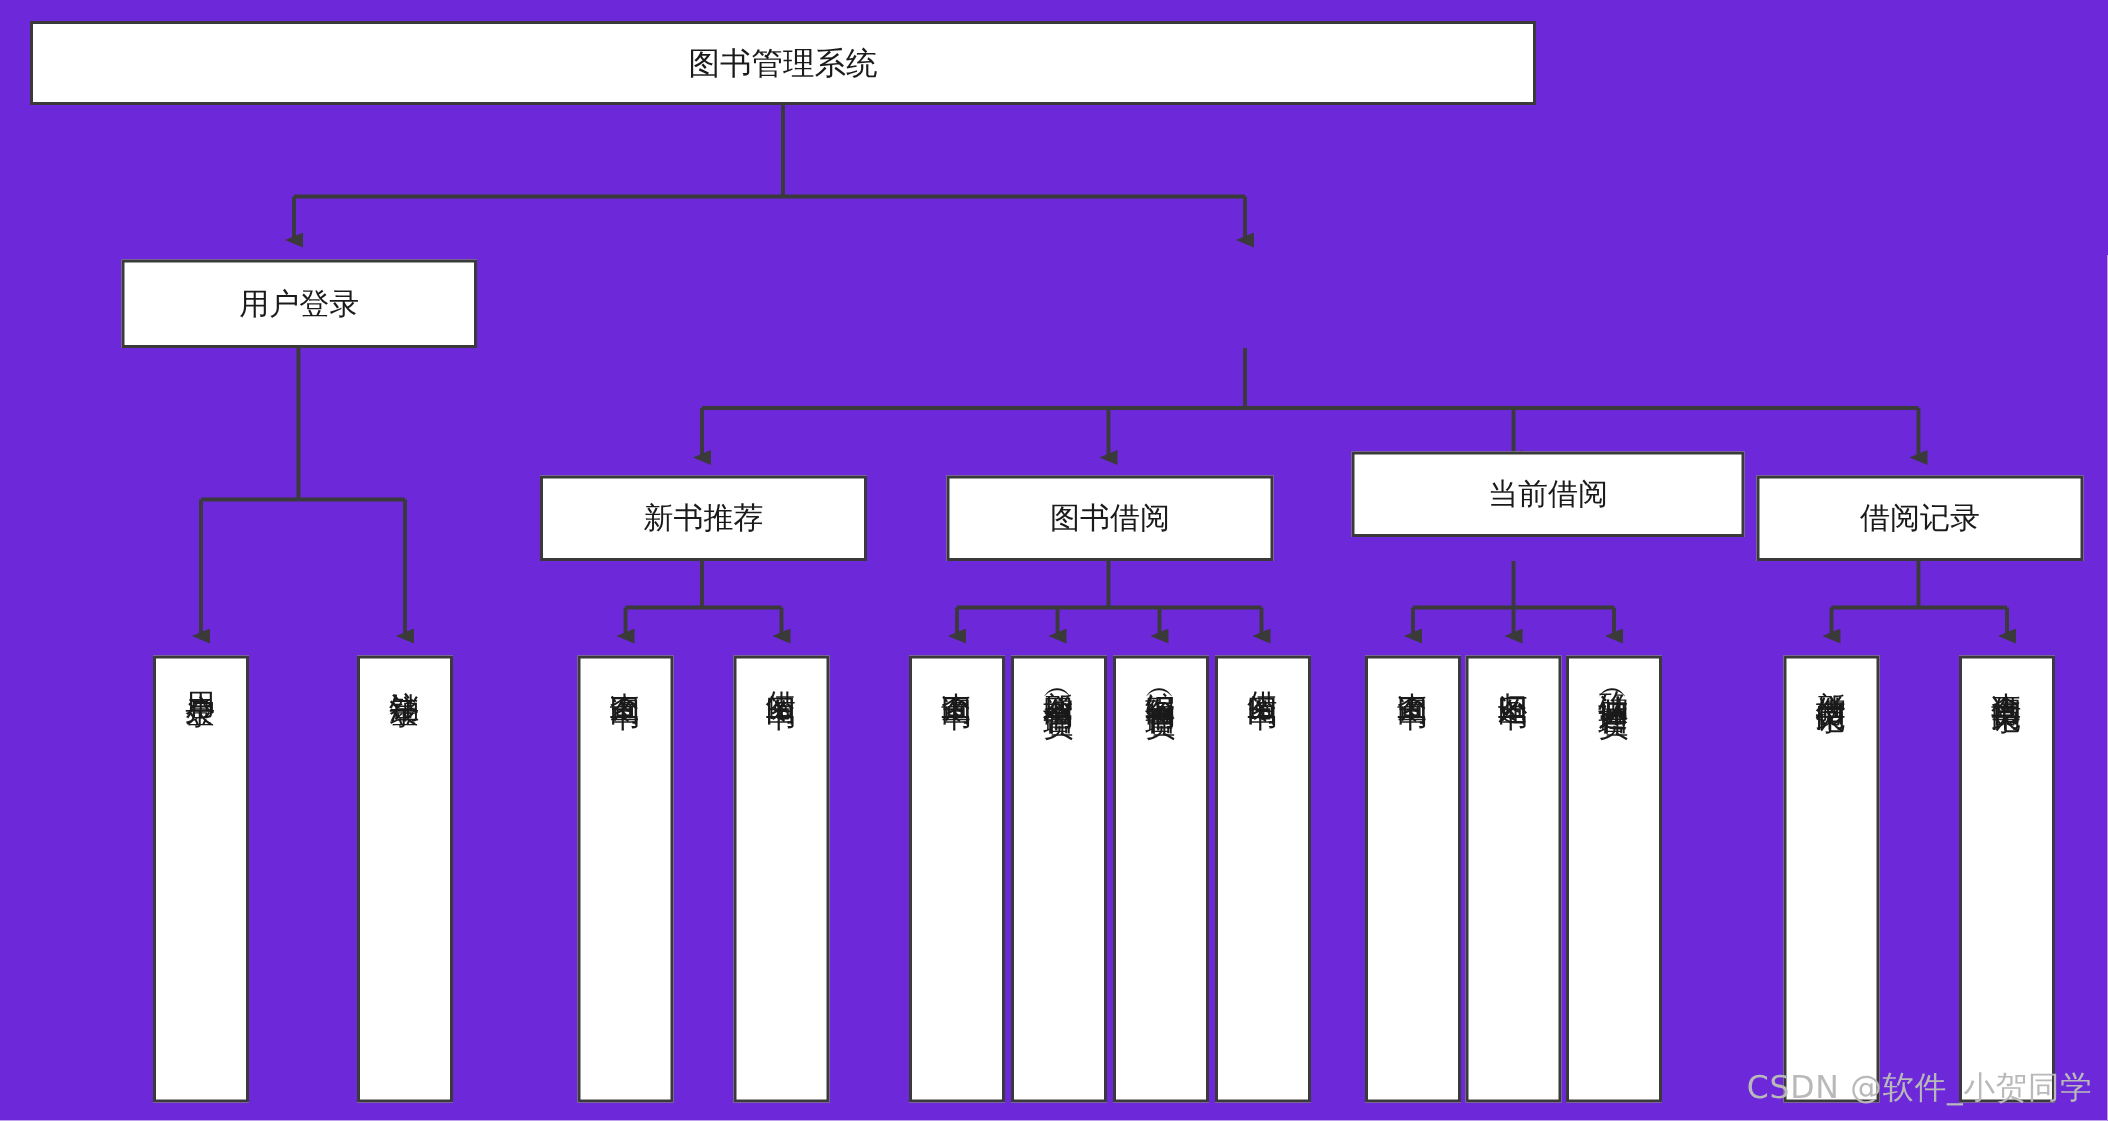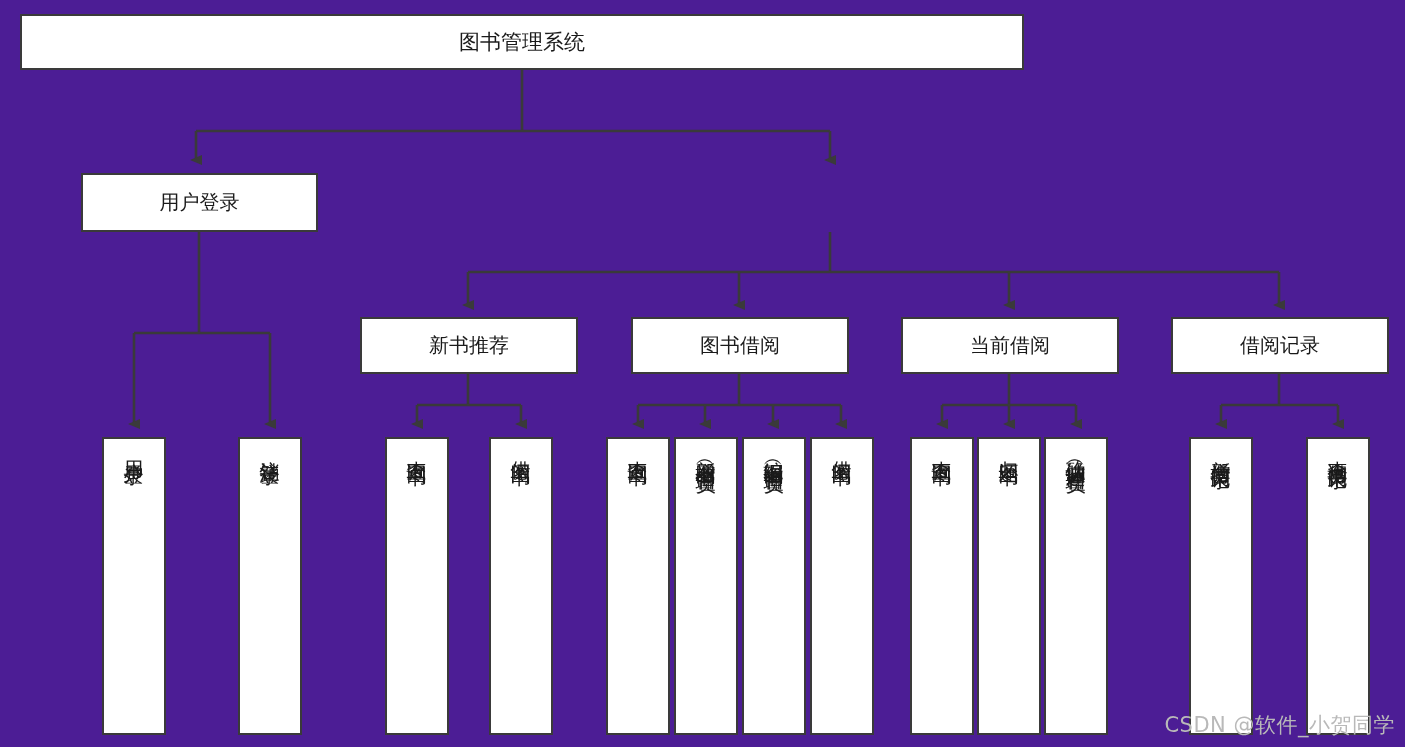--- a/index.html
+++ b/index.html
@@ -7,21 +7,21 @@
     padding: 0;
     background: #ffffff;
   }
   body {
     font-family: "DejaVu Sans", "Liberation Sans", sans-serif;
   }
   #canvas {
     position: relative;
     width: 1405px;
     height: 747px;
-    background: #4c1d95;
+    background: #6d28d9;
     overflow: hidden;
   }
   svg.wires {
     position: absolute;
     left: 0;
     top: 0;
     width: 1405px;
     height: 747px;
     pointer-events: none;
   }
@@ -128,21 +128,21 @@
   <div class="node node-l2" style="left:81px; top:173px; width:237px; height:59px;">
     <span class="label">用户登录</span>
   </div>
 
   <div class="node node-l3" style="left:360px; top:317px; width:218px; height:57px;">
     <span class="label">新书推荐</span>
   </div>
   <div class="node node-l3" style="left:631px; top:317px; width:218px; height:57px;">
     <span class="label">图书借阅</span>
   </div>
-  <div class="node node-l3" style="left:901px; top:317px; width:218px; height:57px;">
+  <div class="node node-l3" style="left:901px; top:301px; width:262px; height:57px;">
     <span class="label">当前借阅</span>
   </div>
   <div class="node node-l3" style="left:1171px; top:317px; width:218px; height:57px;">
     <span class="label">借阅记录</span>
   </div>
 
   <div class="node node-leaf" style="left:102px; top:437px; width:64px; height:298px;">
     <span class="label">用户登录</span>
   </div>
   <div class="node node-leaf" style="left:238px; top:437px; width:64px; height:298px;">

